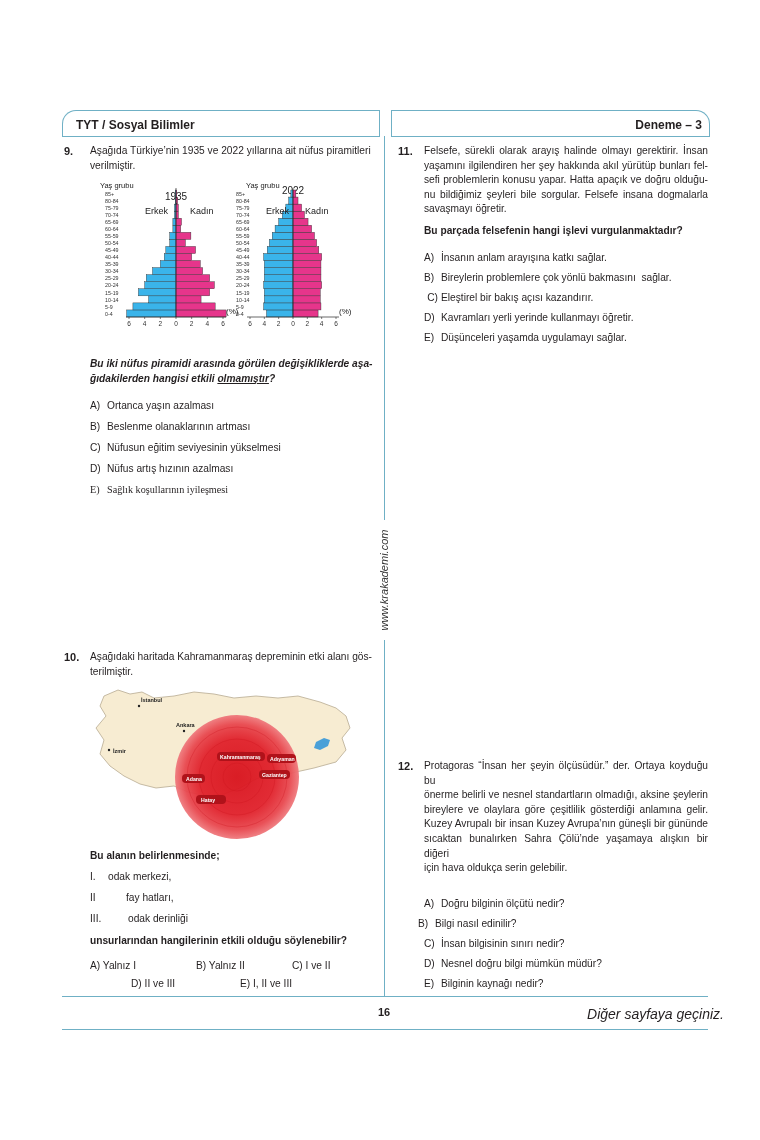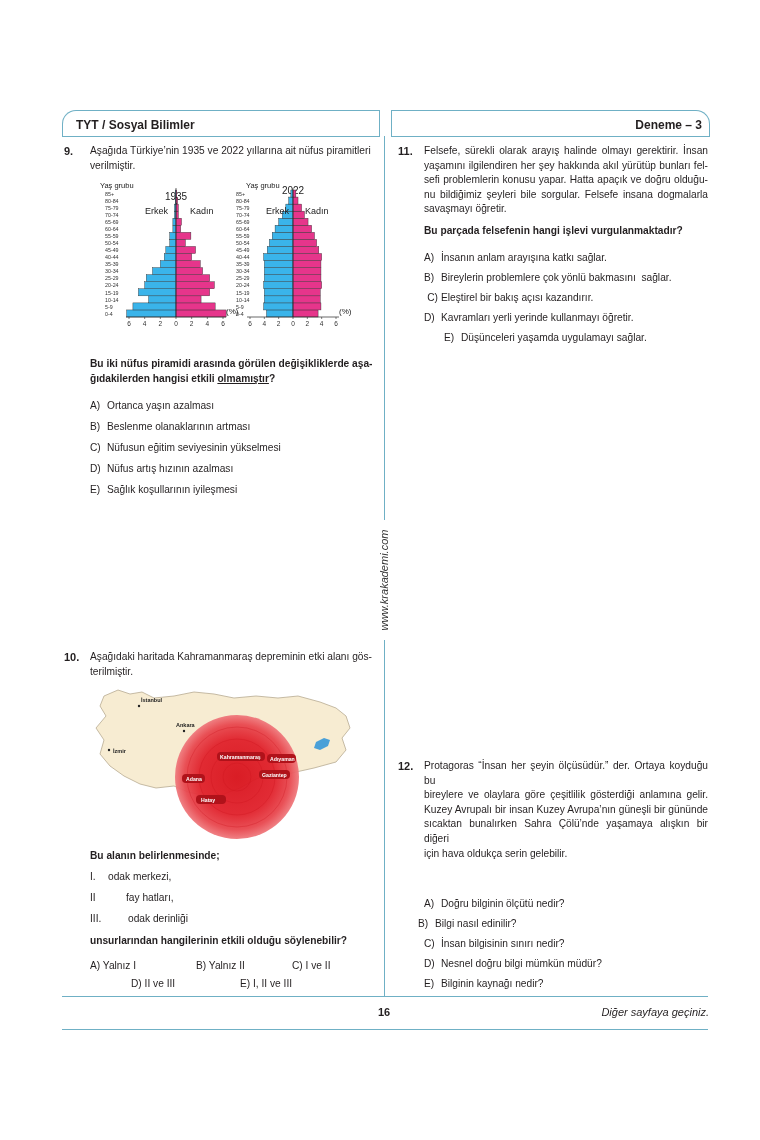--- a/index.html
+++ b/index.html
@@ -194,30 +194,30 @@
       <line x1="236.66666666666666" y1="141" x2="236.66666666666666" y2="143" stroke="#2a2a2a" stroke-width="0.6"></line>
       <text x="236.66666666666666" y="150" font-size="6.5" fill="#333" text-anchor="middle">4</text>
       <line x1="251" y1="141" x2="251" y2="143" stroke="#2a2a2a" stroke-width="0.6"></line>
       <text x="251" y="150" font-size="6.5" fill="#333" text-anchor="middle">6</text>
       <text x="204" y="38" font-size="9" fill="#222" text-anchor="end">Erkek</text>
       <text x="220" y="38" font-size="9" fill="#222">Kadın</text>
       <text x="254" y="138" font-size="8" fill="#222">(%)</text>
     </g>
 </svg>
 
-<div class="txt bold" style="left:90px;top:357px;width:286px;">
+<div class="txt bold" style="left:90px;top:357px;width:286px;font-style:italic;">
   <div>Bu iki nüfus piramidi arasında görülen değişikliklerde aşa-</div>
   <div><span>ğıdakilerden hangisi etkili </span><span class="u">olmamıştır</span><span>?</span></div>
 </div>
 
 <div class="opt" style="left:90px;top:400px;"><span class="l">A)</span><span>Ortanca yaşın azalması</span></div>
 <div class="opt" style="left:90px;top:421px;"><span class="l">B)</span><span>Beslenme olanaklarının artması</span></div>
 <div class="opt" style="left:90px;top:442px;"><span class="l">C)</span><span>Nüfusun eğitim seviyesinin yükselmesi</span></div>
 <div class="opt" style="left:90px;top:463px;"><span class="l">D)</span><span>Nüfus artış hızının azalması</span></div>
-<div class="opt" style="left:90px;top:484px;"><span class="l">E)</span><span>Sağlık koşullarının iyileşmesi</span></div>
+<div class="opt" style="left:90px;top:484px;font-family:Liberation Serif, serif;"><span class="l">E)</span><span>Sağlık koşullarının iyileşmesi</span></div>
 
 <div class="qnum" style="left:64px;top:651px;">10.</div>
 <div class="txt" style="left:90px;top:650px;width:286px;">
   <div>Aşağıdaki haritada Kahramanmaraş depreminin etki alanı gös-</div>
   <div>terilmiştir.</div>
 </div>
 
 <svg class="abs" style="left:84px;top:682px;" width="278" height="160" viewBox="0 0 278 160">
   <defs>
     <radialGradient id="quake" cx="50%" cy="50%" r="50%">
@@ -277,35 +277,36 @@
   <div style="text-align-last:justify">sefi problemlerin konusu yapar. Hatta apaçık ve doğru olduğu-</div>
   <div style="text-align-last:justify">nu bildiğimiz şeyleri bile sorgular. Felsefe insana dogmalarla</div>
   <div>savaşmayı öğretir.</div>
 </div>
 <div class="txt bold" style="left:424px;top:224px;">Bu parçada felsefenin hangi işlevi vurgulanmaktadır?</div>
 
 <div class="opt" style="left:424px;top:252px;"><span class="l">A)</span><span>İnsanın anlam arayışına katkı sağlar.</span></div>
 <div class="opt" style="left:424px;top:272px;"><span class="l">B)</span><span style="white-space:pre">Bireylerin problemlere çok yönlü bakmasını  sağlar.</span></div>
 <div class="opt" style="left:424px;top:292px;text-align:center;"><span class="l">C)</span><span>Eleştirel bir bakış açısı kazandırır.</span></div>
 <div class="opt" style="left:424px;top:312px;"><span class="l">D)</span><span>Kavramları yerli yerinde kullanmayı öğretir.</span></div>
-<div class="opt" style="left:424px;top:332px;margin-left:20px;"><span class="l">E)</span><span>Düşünceleri yaşamda uygulamayı sağlar.</span></div>
+<div class="opt" style="left:424px;top:332px;"><span class="l">E)</span><span>Düşünceleri yaşamda uygulamayı sağlar.</span></div>
 
 <div class="qnum" style="left:398px;top:760px;">12.</div>
 <div class="txt" style="left:424px;top:759px;width:284px;">
   <div style="text-align-last:justify">Protagoras “İnsan her şeyin ölçüsüdür.” der. Ortaya koyduğu bu</div>
+  <div style="text-align-last:justify">önerme belirli ve nesnel standartların olmadığı, aksine şeylerin</div>
   <div style="text-align-last:justify">bireylere ve olaylara göre çeşitlilik gösterdiği anlamına gelir.</div>
   <div style="text-align-last:justify">Kuzey Avrupalı bir insan Kuzey Avrupa’nın güneşli bir gününde</div>
   <div style="text-align-last:justify">sıcaktan bunalırken Sahra Çölü’nde yaşamaya alışkın bir diğeri</div>
   <div>için hava oldukça serin gelebilir.</div>
 </div>
 <div class="txt bold" style="left:424px;top:854px;width:284px;">
 </div>
 
 <div class="opt" style="left:424px;top:898px;"><span class="l">A)</span><span>Doğru bilginin ölçütü nedir?</span></div>
 <div class="opt" style="left:418px;top:918px;"><span class="l">B)</span><span>Bilgi nasıl edinilir?</span></div>
 <div class="opt" style="left:424px;top:938px;"><span class="l">C)</span><span>İnsan bilgisinin sınırı nedir?</span></div>
 <div class="opt" style="left:424px;top:958px;"><span class="l">D)</span><span>Nesnel doğru bilgi mümkün müdür?</span></div>
 <div class="opt" style="left:424px;top:978px;"><span class="l">E)</span><span>Bilginin kaynağı nedir?</span></div>
 
 <div class="foot-line" style="top:996px;"></div>
 <div class="abs" style="left:378px;top:1006px;font-weight:bold;font-size:11px;">16</div>
-<div class="abs" style="right:51px;top:1006px;font-style:italic;font-size:11px;text-align:right;">Diğer sayfaya geçiniz.</div>
+<div class="abs" style="right:36px;top:1006px;font-style:italic;font-size:14px;text-align:right;">Diğer sayfaya geçiniz.</div>
 <div class="foot-line" style="top:1029px;"></div>
 
 </body></html>

